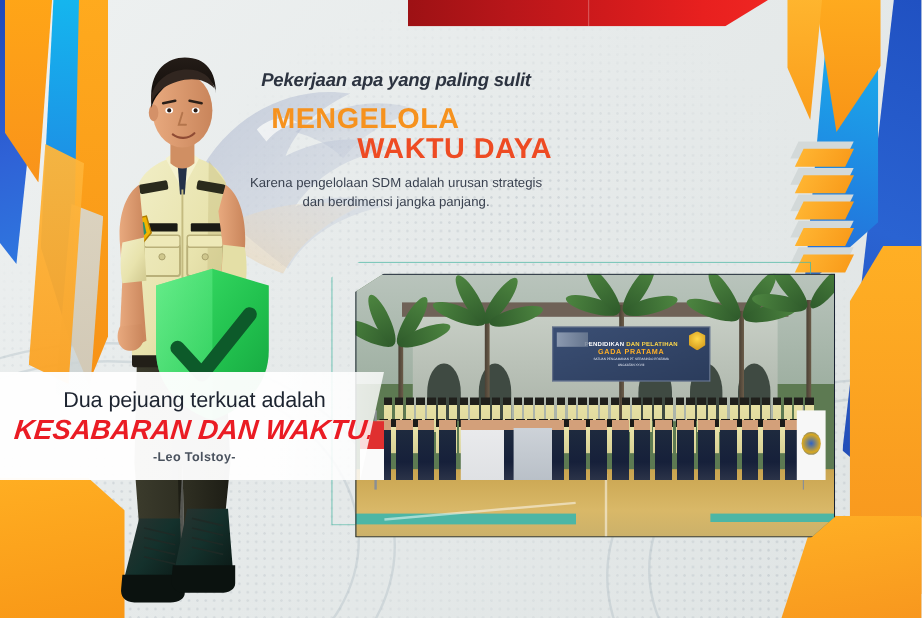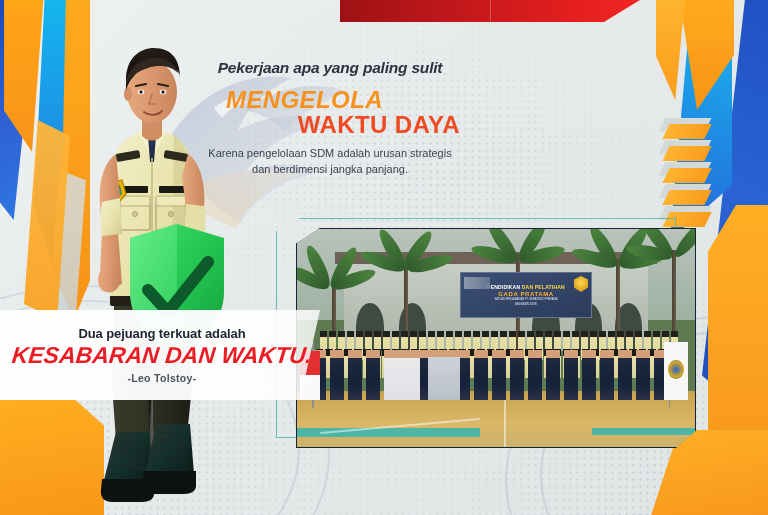--- a/index.html
+++ b/index.html
@@ -158,21 +158,21 @@
     font-size:15.5px; font-weight:700; font-style:italic;
     color:#2c3340; line-height:1.3; letter-spacing:-.2px;
     text-align:center;
   }
   .kicker .l2 { display:block; }
   .headline { margin-top:10px; text-align:center; }
   .hl {
     display:block; font-weight:800; letter-spacing:.4px;
     line-height:1.02; font-size:24px;
   }
-  .hl1 { color:#f6921e; text-align:left;  padding-left:30px;font-style:italic; }
+  .hl1 { color:#f6921e; text-align:left;  padding-left:30px; }
   .hl2 { color:#ee4b23; text-align:right; padding-right:4px; }
   .hl3 { color:#e01b24; text-align:left;  padding-left:0px; }
   .sub {
     margin-top:9px; text-align:center;
     font-size:11px; color:#3a4250; line-height:1.45; font-weight:500;
   }
 
   
   .photo-wrap { position:absolute; left:296px; top:228px; width:400px; height:220px; }
   .photo-outline {
@@ -238,21 +238,21 @@
   .pole { position:absolute; width:1.5px; background:#8a8f95; }
 
   
   .quote {
     position:absolute; left:-10px; top:310px; width:330px; height:90px;
     background:linear-gradient(95deg,rgba(255,255,255,.97) 0%,rgba(255,255,255,.96) 72%,rgba(255,255,255,.80) 100%);
     clip-path:polygon(0 0,100% 0,94% 100%,0 100%);
     display:flex; flex-direction:column; align-items:center; justify-content:center;
     padding-left:14px;
   }
-  .q1 { font-size:13px; font-weight:700; color:#1d2430; letter-spacing:-.1px; }
+  .q1 { font-size:18px; font-weight:400; color:#1d2430; letter-spacing:-.1px; }
   .q2 {
     font-size:23px; font-weight:800; font-style:italic; color:#ea1c24;
     letter-spacing:0px; margin-top:2px; line-height:1.05;
     transform:skewX(-6deg);
   }
   .q3 { font-size:10.5px; font-weight:600; color:#4a525e; margin-top:5px; letter-spacing:.3px; }
 </style>
 </head>
 <body>
 

